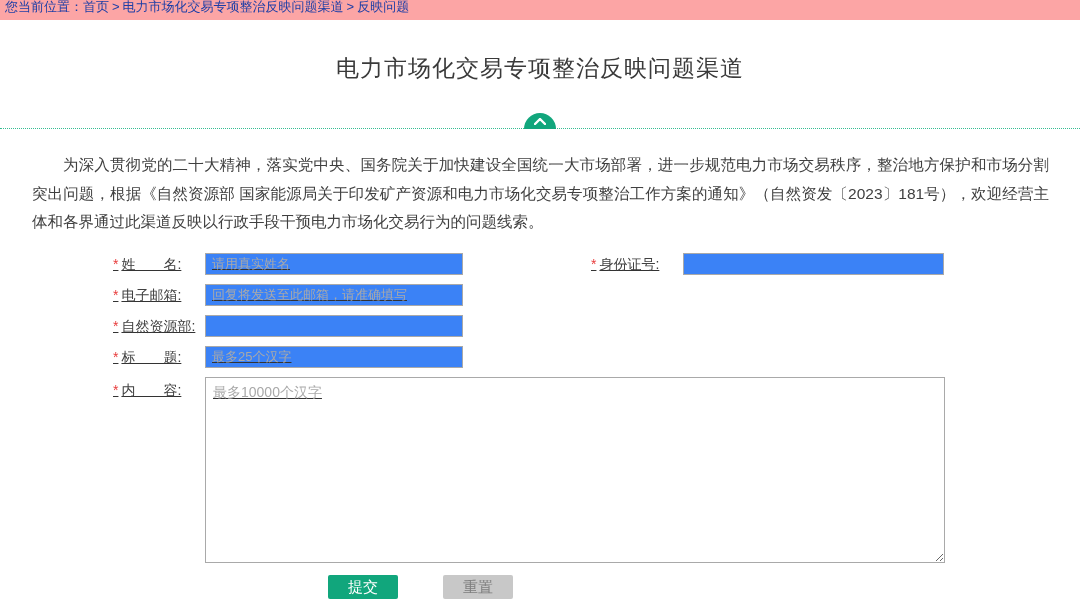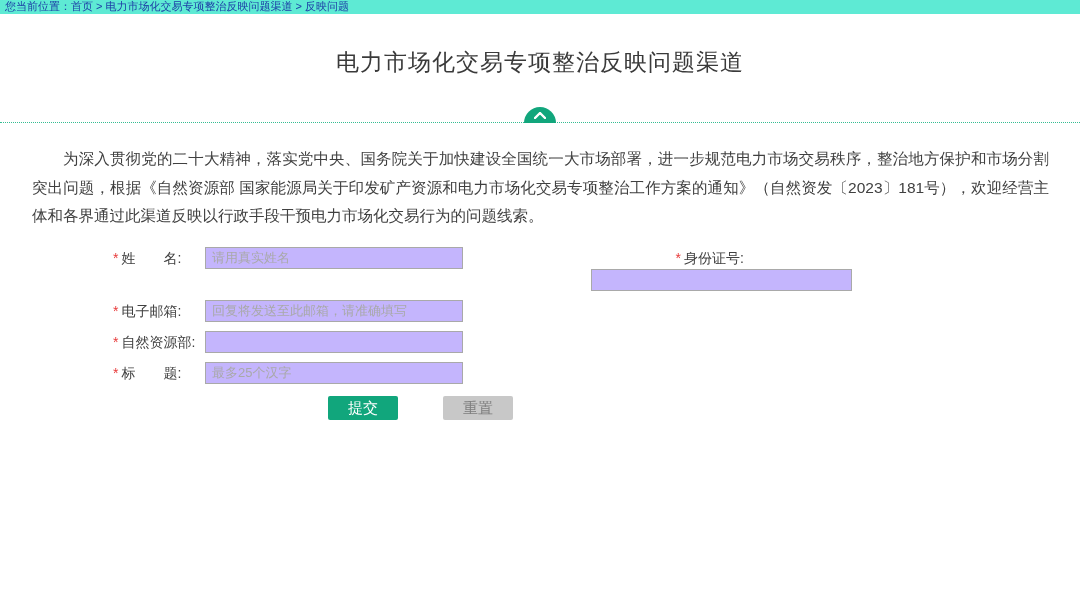--- a/index.html
+++ b/index.html
@@ -7,24 +7,24 @@
   body {
     width:1080px; height:599px;
     background:#ffffff;
     font-family:"Liberation Sans","DejaVu Sans",sans-serif;
     color:#333;
     overflow:hidden;
   }
 
   
   .breadcrumb-bar {
-    height:14px; width:100%;
-    background:#5eead4;
+    height:20px; width:100%;
+    background:#fca5a5;
     color:#1d3ea6;
-    font-size:11px; line-height:13px;
+    font-size:13px; line-height:13px;
     padding-left:5px;
     white-space:nowrap;
   }
   .breadcrumb-bar a { color:#1d3ea6; text-decoration:none; cursor:pointer; }
   .crumb-sep { margin:0 3px; }
 
   
   .page-title {
     margin-top:33px;
     text-align:center;
@@ -61,35 +61,35 @@
     font-size:15.5px;
     line-height:28.5px;
     text-align:justify;
     text-indent:2em;
     color:#404040;
   }
 
   
   .form-area { margin:16px 0 0 113px; }
   .frow { display:flex; align-items:flex-start; margin-bottom:9px; }
-  .fgroup { display:flex; align-items:center; }
-  .fgroup.right { margin-left:128px;flex-direction:column; }
+  .fgroup { display:flex; align-items:center;text-decoration:underline; }
+  .fgroup.right { margin-left:128px; }
   .flabel {
     width:92px;
     font-size:14px;
     color:#404040;
     line-height:22px;
     white-space:pre;
     flex-shrink:0;
   }
   .req { color:#e83a3a; margin-right:3px; }
   .txt-input {
     width:258px; height:22px;
     border:1px solid #a9a9a9;
-    background:#c4b5fd;
+    background:#3b82f6;
     font-size:13px;
     padding:0 6px;
     color:#333;
     outline:none;
     font-family:"Liberation Sans","DejaVu Sans",sans-serif;
   }
   .txt-input.wide-r { width:261px; }
   .txt-input::placeholder, .content-area::placeholder { color:#a9a9a9; opacity:1; }
   .content-area {
     width:740px; height:186px;
@@ -168,19 +168,25 @@
     </div>
   </div>
 
   <div class="frow">
     <div class="fgroup">
       <span class="flabel"><span class="req">*</span><span>标　　题:</span></span>
       <input class="txt-input" type="text" placeholder="最多25个汉字" style="">
     </div>
   </div>
 
+  <div class="frow content-row">
+    <div class="fgroup" style="align-items:flex-start;">
+      <span class="flabel"><span class="req">*</span><span>内　　容:</span></span>
+      <textarea class="content-area" placeholder="最多10000个汉字" style=""></textarea>
+    </div>
+  </div>
 
   <div class="btn-row">
     <button class="btn btn-submit">提交</button>
     <button class="btn btn-reset">重置</button>
   </div>
 
 </div>
 
 </body></html>

